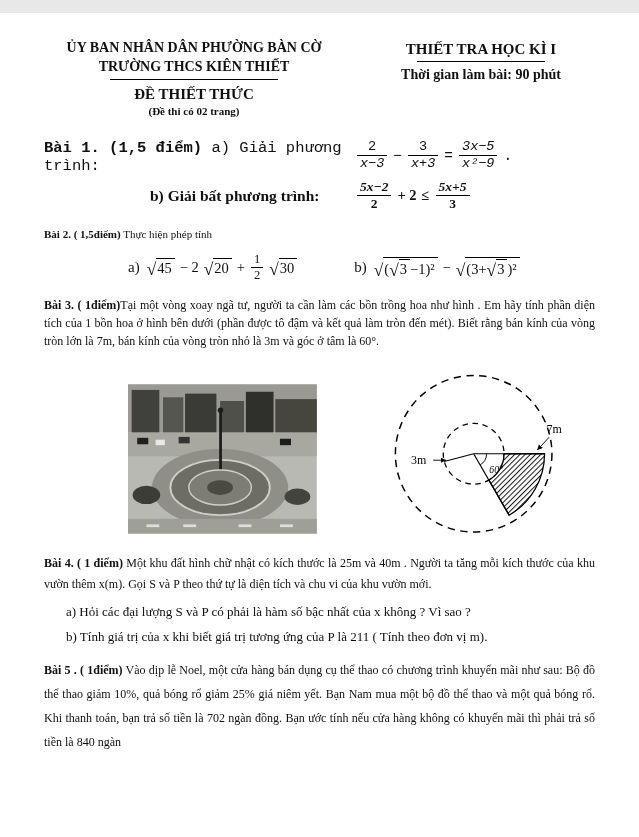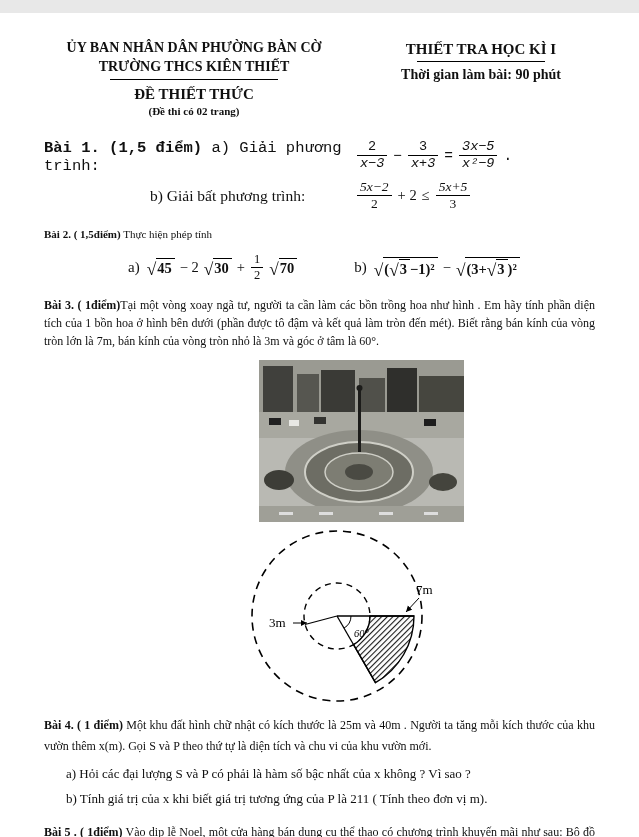--- a/index.html
+++ b/index.html
@@ -15,44 +15,44 @@
   .h-line{font-weight:bold;font-size:14px;line-height:1.35;white-space:nowrap;}
   .h-line.big{font-size:15px;}
   .h-line.ital{font-size:11px;}
   .h-line.plain-ital{font-weight:normal;font-style:italic;font-size:13.5px;}
   .rule{height:0;border-bottom:1.4px solid #000;margin:2px auto 4px auto;}
   .rule.w150{width:168px;}
   .rule.w120{width:128px;}
   
   .qrow{display:flex;align-items:flex-start;margin-top:20px;font-family:Liberation Mono, monospace;}
   .qtext{font-size:15.5px;width:312px;}
-  .qrow-b{display:flex;align-items:center;margin:4px 0 0 106px;}
+  .qrow-b{display:flex;align-items:center;margin:4px 0 0 106px;font-weight:bold;}
   .qtext-b{font-size:15.5px;width:206px;}
   b{font-weight:bold;}
   .heading{font-size:11px;margin-top:16px;}
   
   .math{display:inline-flex;align-items:center;gap:5px;font-size:14.5px;}
   .frac{display:inline-flex;flex-direction:column;text-align:center;font-size:13.5px;line-height:1.2;margin:0 1px;}
   .frac .num{border-bottom:1px solid #000;padding:0 3px;}
   .frac .den{padding:0 3px;}
   .frac.small{font-size:12.5px;}
   .it{font-style:italic;}
   .sqrt{display:inline-flex;align-items:flex-end;white-space:nowrap;}
   .sqrt .sg{font-size:1.2em;line-height:1;transform:translateY(1px);}
-  .sqrt .rad{border-top:1.2px solid #000;padding:1px 3px 0 1px;display:inline-flex;align-items:flex-end;font-weight:bold;}
+  .sqrt .rad{border-top:1.2px solid #000;padding:1px 3px 0 1px;display:inline-flex;align-items:flex-end;}
   .formrow{display:flex;align-items:center;margin-top:12px;font-size:15px;}
   .f-a{margin-left:84px;display:inline-flex;align-items:center;gap:7px;}
   .f-b{margin-left:57px;display:inline-flex;align-items:center;gap:7px;}
   
   .para{margin:13px 0 0 0;text-align:justify;line-height:1.5;font-size:12px;}
   .para.sp18{line-height:1.75;}
   .para.sp20{line-height:2.0;}
   .item{padding-left:22px;margin-top:9px;font-size:13px;}
   
-  .figures{display:flex;align-items:center;margin-top:10px;flex-direction:column;}
+  .figures{display:flex;align-items:flex-end;margin-top:10px;}
   .photo{margin-left:84px;}
   .diagram{margin-left:48px;margin-top:2px;}
 </style>
 </head>
 <body>
 
 <div class="page">
 
   <div class="header">
     <div class="h-left">
@@ -116,30 +116,30 @@
     <span class="f-a">
       <span>a)</span>
       <span class="math">
         <span class="sqrt">
             <span class="sg">√</span>
             <span class="rad">45</span>
           </span>
         <span>− 2</span>
         <span class="sqrt">
             <span class="sg">√</span>
-            <span class="rad">30</span>
+            <span class="rad">20</span>
           </span>
         <span>+</span>
         <span class="frac small">
             <span class="num">1</span>
             <span class="den">2</span>
           </span>
         <span class="sqrt">
             <span class="sg">√</span>
-            <span class="rad">70</span>
+            <span class="rad">30</span>
           </span>
       </span>
     </span>
     <span class="f-b">
       <span>b)</span>
       <span class="math">
         <span class="sqrt">
             <span class="sg">√</span>
             <span class="rad">
               <span>(</span>

